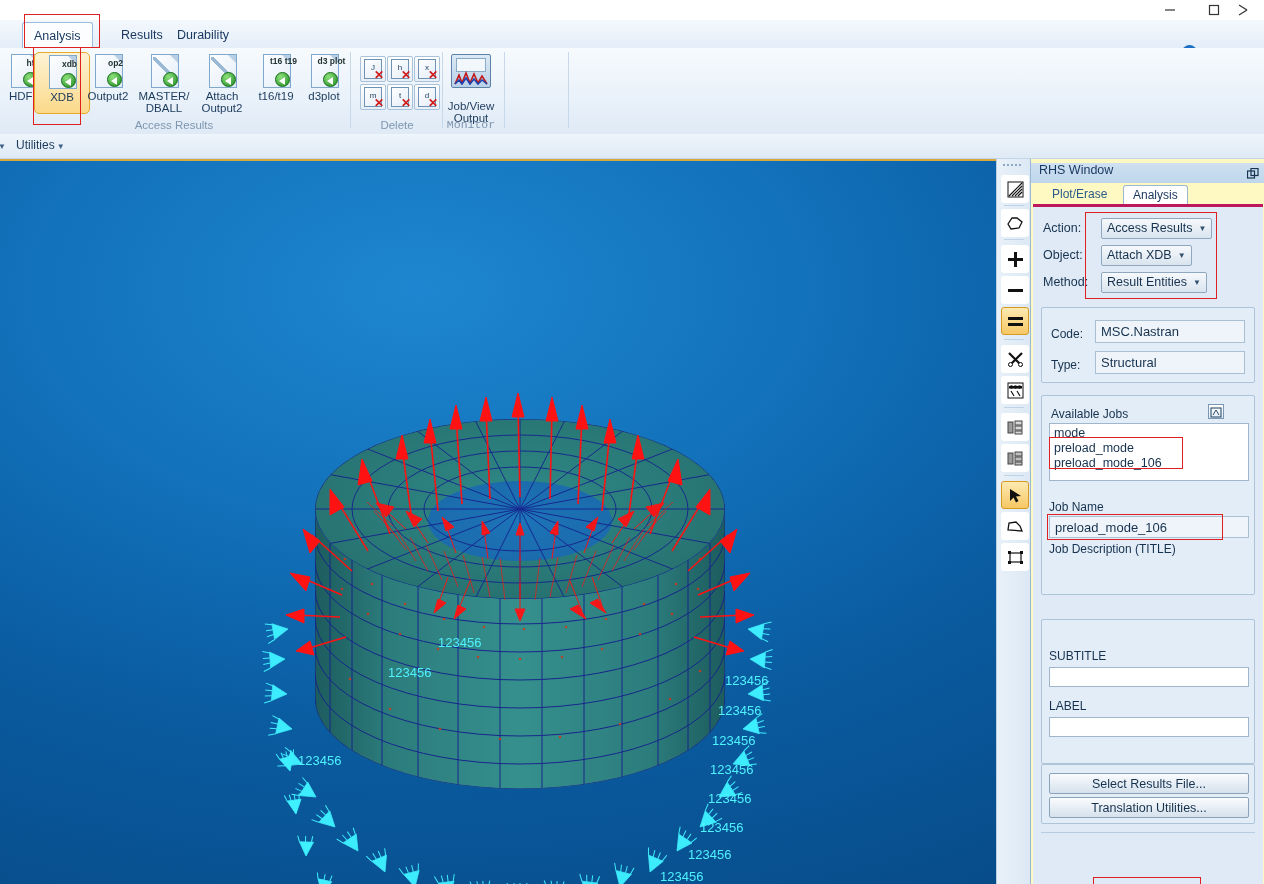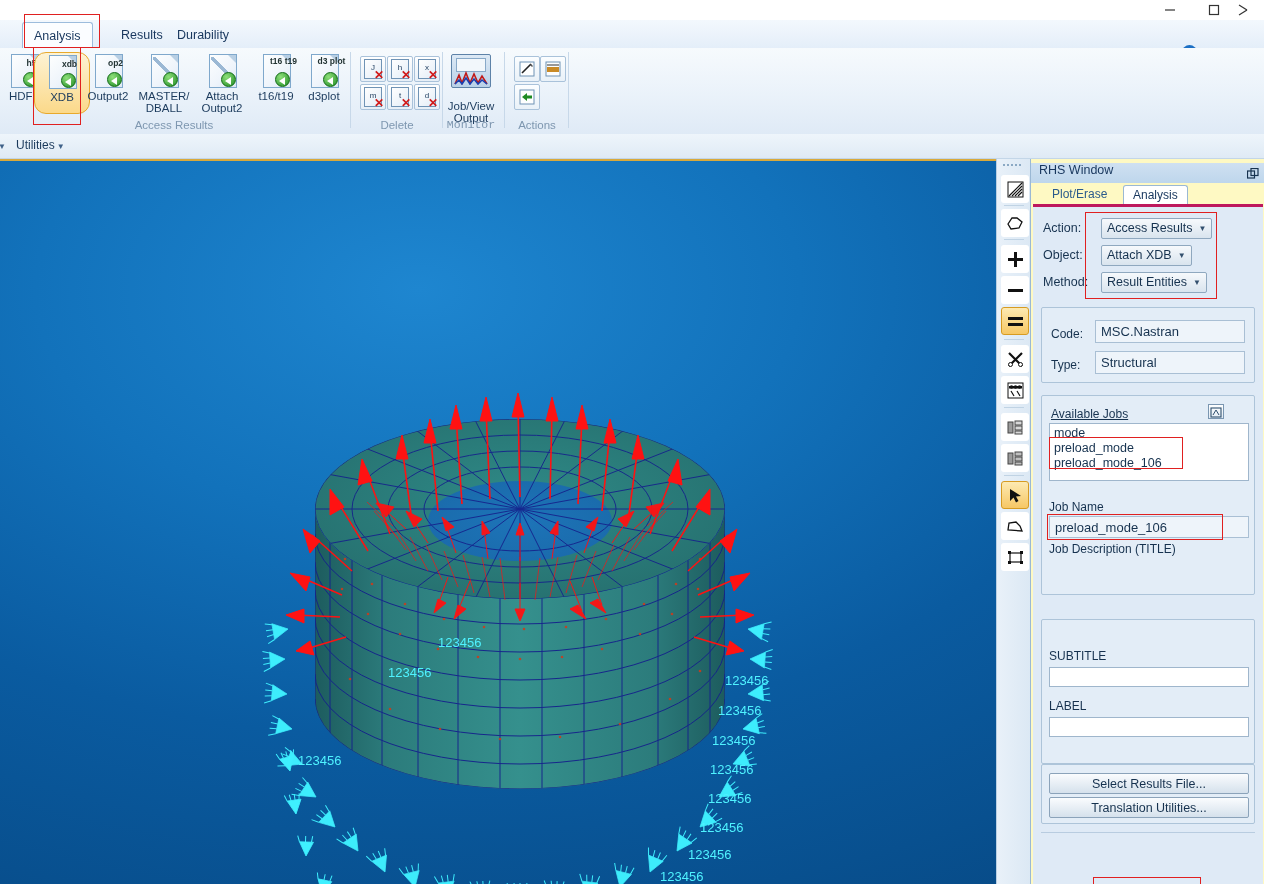--- a/index.html
+++ b/index.html
@@ -74,21 +74,21 @@
   }
 
   .bigbtn {
     position: absolute; top: 4px; width: 56px; height: 62px;
     display: flex; flex-direction: column; align-items: center;
     font-size: 11.5px; color: #1b3a5c; text-align: center; line-height: 12px;
   }
   .bigbtn .lbl { margin-top: 2px; width: 62px; }
   .bigbtn.sel {
     background: linear-gradient(to bottom,#fdf3d4,#fbd98a);
-    border: 1px solid #e8a92c; border-radius: 12px;
+    border: 1px solid #e8a92c; border-radius: 5px;
     box-sizing: border-box;
   }
 
   
   .fico { position: relative; width: 30px; height: 34px; margin-top: 2px; }
   .fico .page {
     position: absolute; left: 2px; top: 0; width: 26px; height: 32px;
     background: linear-gradient(135deg,#fdfefe 0%, #eef4fb 60%, #dce8f4 100%);
     border: 1px solid #7fa8cc;
   }
@@ -408,43 +408,20 @@
             <polyline points="1,13 5,4 8,12 12,2 16,12 20,3 24,12 28,5 33,13" fill="none" stroke="#c01a1a" stroke-width="1.6"></polyline>
             <polyline points="1,13 5,9 8,13 12,7 16,13 20,8 24,13 28,9 33,13" fill="none" stroke="#1a3fb0" stroke-width="1.6"></polyline>
           </svg>
         </div>
         <div style="text-align:center; font-size:11.5px; color:#1b3a5c; line-height:12px; margin-top:12px;">Job/View Output</div>
       </div>
       <div class="grp-label" style="width:62px;font-family:Liberation Mono, monospace;">Monitor</div>
     </div>
     <div class="rgroup-sep" style="left:504px;"></div>
 
-    <div class="rgroup" style="left:508px; width:58px;">
-      <div class="sbtn plain" style="left:6px; top:8px;">
-        <svg width="16" height="16" viewBox="0 0 16 16">
-          <rect x="1" y="1" width="14" height="14" fill="#fdfefe" stroke="#6f93b5"></rect>
-          <line x1="3" y1="12" x2="12" y2="3" stroke="#222" stroke-width="1.6"></line>
-          <polygon points="12,3 14,5 13,6 11,4" fill="#555"></polygon>
-        </svg>
-      </div>
-      <div class="sbtn plain" style="left:32px; top:8px;">
-        <svg width="16" height="16" viewBox="0 0 16 16">
-          <rect x="1" y="1" width="14" height="14" fill="#fdfefe" stroke="#6f93b5"></rect>
-          <rect x="2" y="6" width="12" height="5" fill="#c98a25"></rect>
-          <line x1="2" y1="4" x2="14" y2="4" stroke="#333" stroke-width="1"></line>
-        </svg>
-      </div>
-      <div class="sbtn plain" style="left:6px; top:36px;">
-        <svg width="16" height="16" viewBox="0 0 16 16">
-          <rect x="1" y="1" width="14" height="14" fill="#fdfefe" stroke="#6f93b5"></rect>
-          <polygon points="3,8 8,4 8,6.5 13,6.5 13,9.5 8,9.5 8,12" fill="#1d8a22"></polygon>
-        </svg>
-      </div>
-      <div class="grp-label" style="width:58px;">Actions</div>
-    </div>
     <div class="rgroup-sep" style="left:568px;"></div>
   </div>
 
   <div class="redbox" style="left:33px; top:47px; width:48px; height:78px;"></div>
 
   <div id="menustrip">
     <div class="mitem" style="left:-4px;">
       <span></span><span class="caret">▼</span>
     </div>
     <div class="mitem" style="left:16px;">
@@ -1047,21 +1024,21 @@
       <div class="textfield" style="left:62px; top:113px; width:150px; height:23px;">
         <span>MSC.Nastran</span>
       </div>
       <span class="fieldlabel" style="left:18px; top:151px;">Type:</span>
       <div class="textfield" style="left:62px; top:144px; width:150px; height:23px;">
         <span>Structural</span>
       </div>
 
       <div class="panelbox" style="left:8px; top:188px; width:214px; height:200px;"></div>
 
-      <span class="fieldlabel" style="left:18px; top:200px;text-decoration:underline;">Available Jobs</span>
+      <span class="fieldlabel" style="left:18px; top:200px;">Available Jobs</span>
       <div class="listicon" style="left:175px; top:197px;">
         <svg width="14" height="13" viewBox="0 0 14 13">
             <rect x="2" y="2" width="10" height="9" fill="none" stroke="#30506e" stroke-width="1.1"></rect>
             <path d="M4,9 L7,4 L10,9" fill="none" stroke="#30506e" stroke-width="1"></path>
           </svg>
       </div>
       <div class="listbox" style="left:16px; top:216px; width:200px; height:58px;">
         <div>mode</div>
         <div>preload_mode</div>
         <div>preload_mode_106</div>

